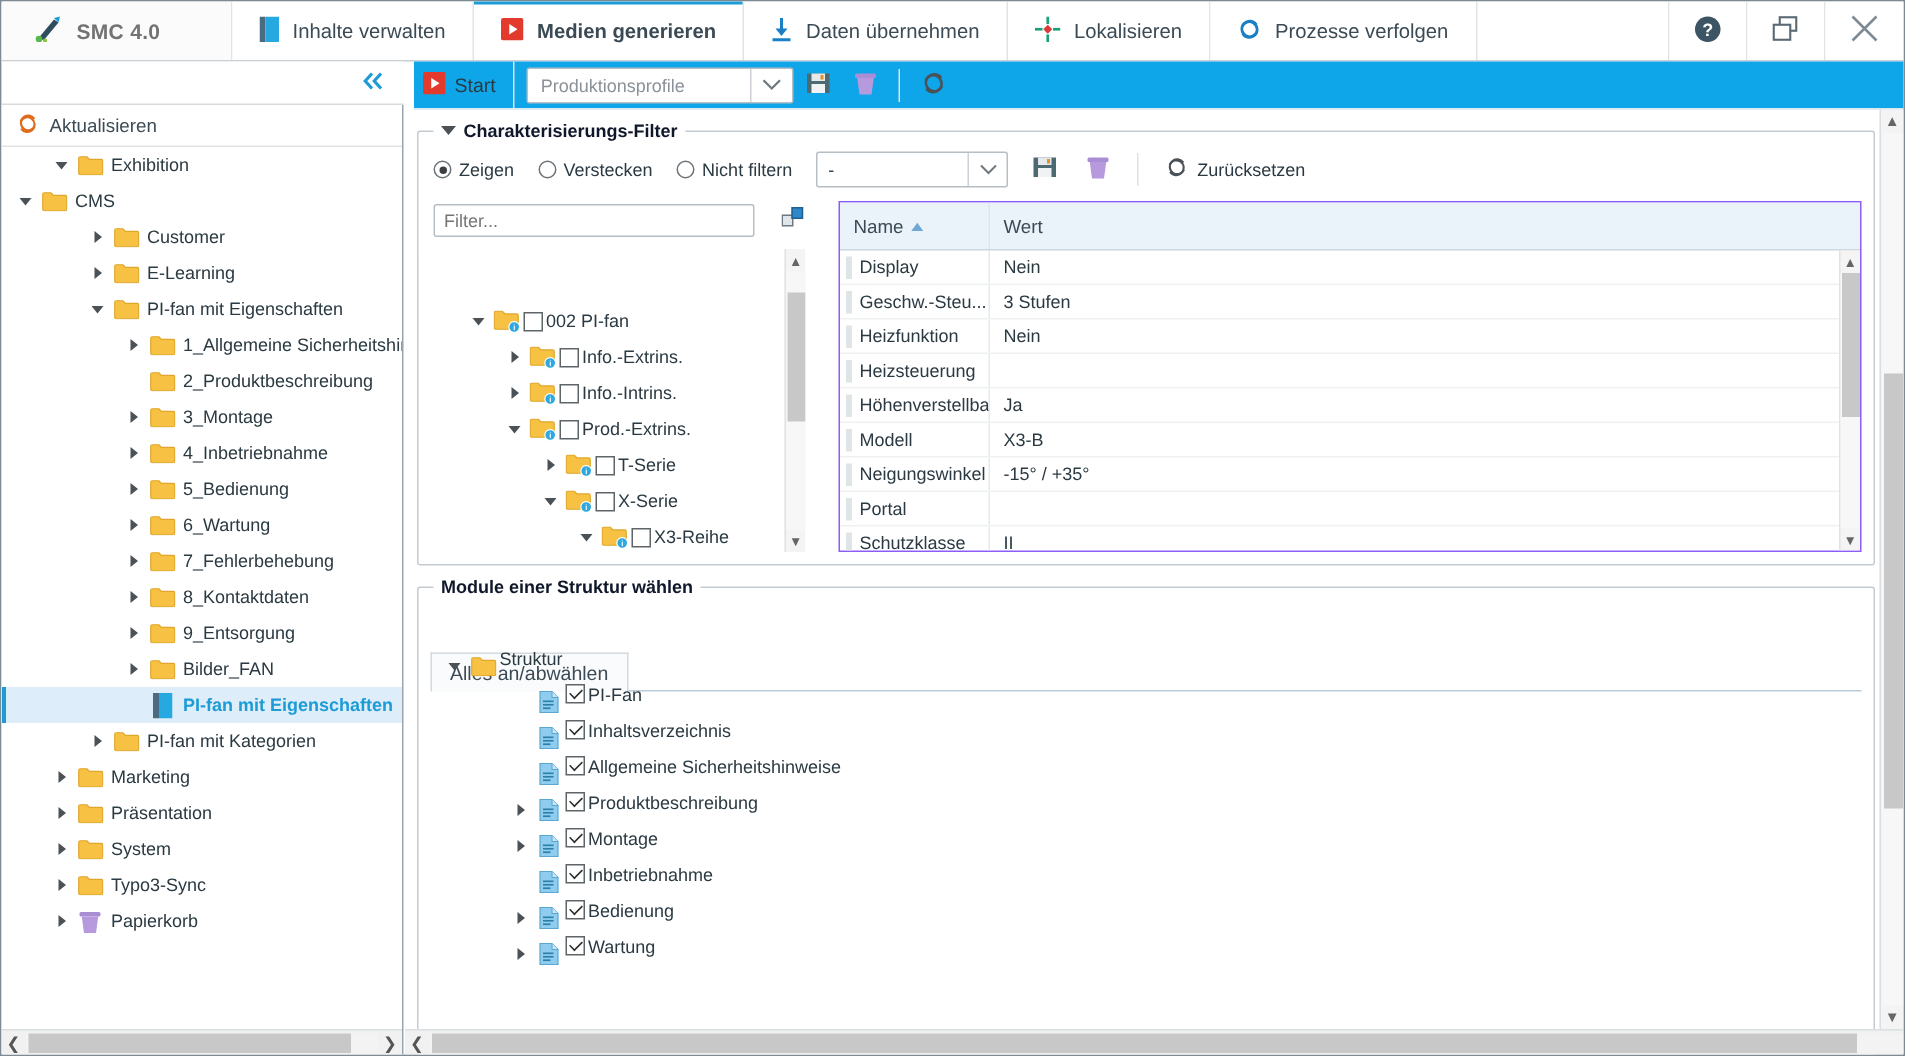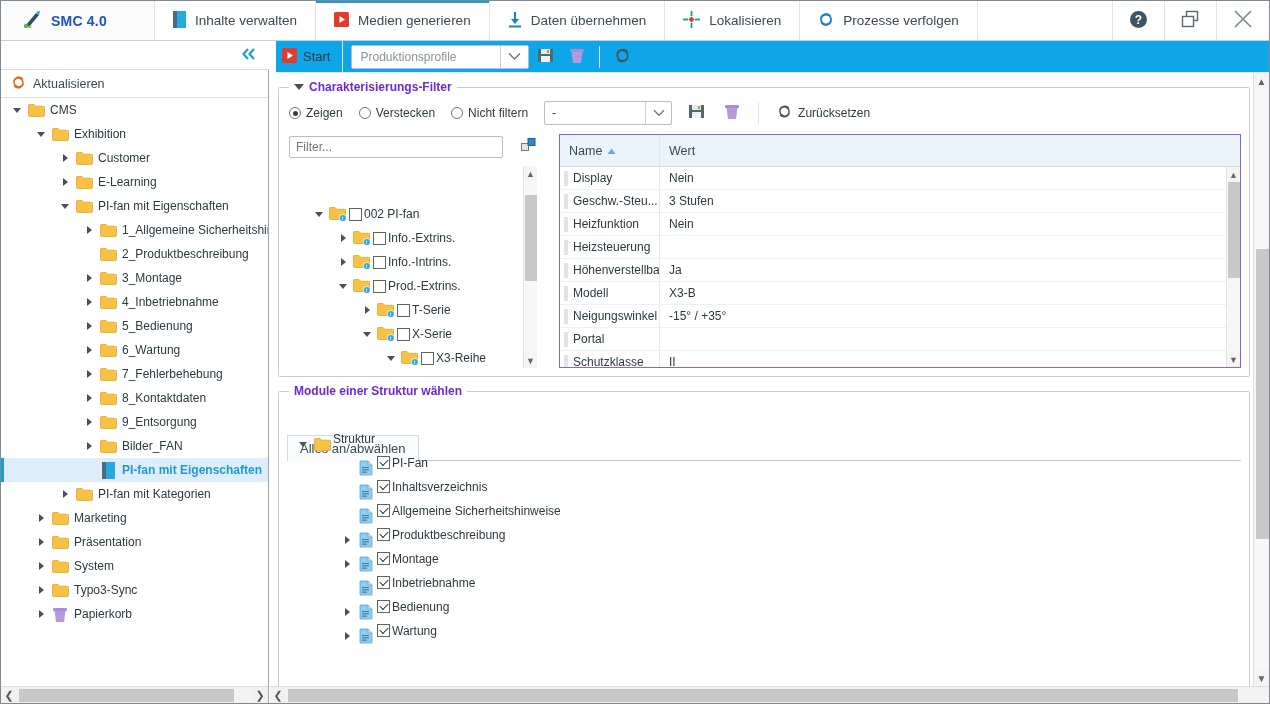--- a/index.html
+++ b/index.html
@@ -26,30 +26,30 @@
     background: #ffffff;
     border-bottom: 1px solid #c8ced2;
     display: flex; align-items: stretch;
   }
   .brand {
     width: 154px; display: flex; align-items: center; gap: 8px;
     padding-left: 22px;
     border-right: 1px solid #dfe4e7;
     background: #fbfbfc;
   }
-  .brand-text { font-size: 14px; font-weight: bold; color: #1d4ed8; letter-spacing: .2px; }
+  .brand-text { font-size: 14px; font-weight: bold; color: #737373; letter-spacing: .2px; }
   .tab {
     display: flex; align-items: center; gap: 9px;
     padding: 0 18px;
     border-right: 1px solid #dfe4e7;
     font-size: 13.5px; color: #3b4a54;
     background: #ffffff;
     position: relative; cursor: default;
   }
-  .tab.active { font-weight: normal; }
+  .tab.active { font-weight: bold; }
   .tab.active::before {
     content: ""; position: absolute; left: 0; right: 0; top: -1px; height: 3px;
     background: #1d9bd7;
   }
   .tab-fill { flex: 1; border-right: 1px solid #dfe4e7; background:#fff; }
   .sysbtn {
     width: 52px; display: flex; align-items: center; justify-content: center;
     border-right: 1px solid #dfe4e7; background: #fff;
   }
   .sysbtn:last-child { border-right: none; }
@@ -119,21 +119,21 @@
   #main {
     position: absolute; left: 269px; top: 72px; right: 0; bottom: 0;
     background: #ffffff; overflow: hidden;
   }
   .fieldset {
     position: absolute; border: 1px solid #c5ccd1; border-radius: 2px;
     background: #ffffff;
   }
   .legend {
     position: absolute; top: -8px; left: 10px; background: #ffffff;
-    padding: 0 5px; font-size: 12px; font-weight: bold; color: #6d28d9;
+    padding: 0 5px; font-size: 12px; font-weight: bold; color: #0f172a;
     display: flex; align-items: center; gap: 5px;
   }
 
   
   #fs-filter { left: 8px; top: 14px; width: 972px; height: 290px; }
   #filter-controls {
     position: absolute; left: 10px; top: 12px; right: 8px; height: 26px;
     display: flex; align-items: center; gap: 4px;
   }
   .radio { display: flex; align-items: center; gap: 5px; margin-right: 12px; font-size: 12px; }
@@ -392,42 +392,42 @@
       <span>
         <svg width="15" height="15" viewBox="0 0 16 16">
           <path d="M12.7 4.6 A5.2 5.2 0 1 0 13 9.8" fill="none" stroke="#e06a1b" stroke-width="1.6"></path>
           <path d="M3.3 11.4 A5.2 5.2 0 1 0 3 6.2" fill="none" stroke="#e06a1b" stroke-width="1.6"></path>
         </svg>
       </span>
       <span>Aktualisieren</span>
     </div>
     <div id="tree-scroll">
         <div class="tnode">
+          <span style="width:32px;flex:0 0 32px"></span>
+          <span class="twist">
+            <span class="ar-down-sm"></span>
+          </span>
+          <span class="ticon">
+            <svg width="17" height="14" viewBox="0 0 17 14">
+              <path d="M0.5 2.5 A1 1 0 0 1 1.5 1.5 L6 1.5 L7.6 3.3 L15.5 3.3 A1 1 0 0 1 16.5 4.3 L16.5 12.5 A1 1 0 0 1 15.5 13.5 L1.5 13.5 A1 1 0 0 1 0.5 12.5 Z" fill="#f7c244" stroke="#e0a62a" stroke-width="0.8"></path>
+            </svg>
+          </span>
+          <span class="tlabel">Exhibition</span>
+        </div>
+        <div class="tnode">
           <span style="width:8px;flex:0 0 8px"></span>
           <span class="twist">
             <span class="ar-down-sm"></span>
           </span>
           <span class="ticon">
             <svg width="17" height="14" viewBox="0 0 17 14">
               <path d="M0.5 2.5 A1 1 0 0 1 1.5 1.5 L6 1.5 L7.6 3.3 L15.5 3.3 A1 1 0 0 1 16.5 4.3 L16.5 12.5 A1 1 0 0 1 15.5 13.5 L1.5 13.5 A1 1 0 0 1 0.5 12.5 Z" fill="#f7c244" stroke="#e0a62a" stroke-width="0.8"></path>
             </svg>
           </span>
           <span class="tlabel">CMS</span>
-        </div>
-        <div class="tnode">
-          <span style="width:32px;flex:0 0 32px"></span>
-          <span class="twist">
-            <span class="ar-down-sm"></span>
-          </span>
-          <span class="ticon">
-            <svg width="17" height="14" viewBox="0 0 17 14">
-              <path d="M0.5 2.5 A1 1 0 0 1 1.5 1.5 L6 1.5 L7.6 3.3 L15.5 3.3 A1 1 0 0 1 16.5 4.3 L16.5 12.5 A1 1 0 0 1 15.5 13.5 L1.5 13.5 A1 1 0 0 1 0.5 12.5 Z" fill="#f7c244" stroke="#e0a62a" stroke-width="0.8"></path>
-            </svg>
-          </span>
-          <span class="tlabel">Exhibition</span>
         </div>
         <div class="tnode">
           <span style="width:56px;flex:0 0 56px"></span>
           <span class="twist">
             <span class="ar-right-sm"></span>
           </span>
           <span class="ticon">
             <svg width="17" height="14" viewBox="0 0 17 14">
               <path d="M0.5 2.5 A1 1 0 0 1 1.5 1.5 L6 1.5 L7.6 3.3 L15.5 3.3 A1 1 0 0 1 16.5 4.3 L16.5 12.5 A1 1 0 0 1 15.5 13.5 L1.5 13.5 A1 1 0 0 1 0.5 12.5 Z" fill="#f7c244" stroke="#e0a62a" stroke-width="0.8"></path>
             </svg>

